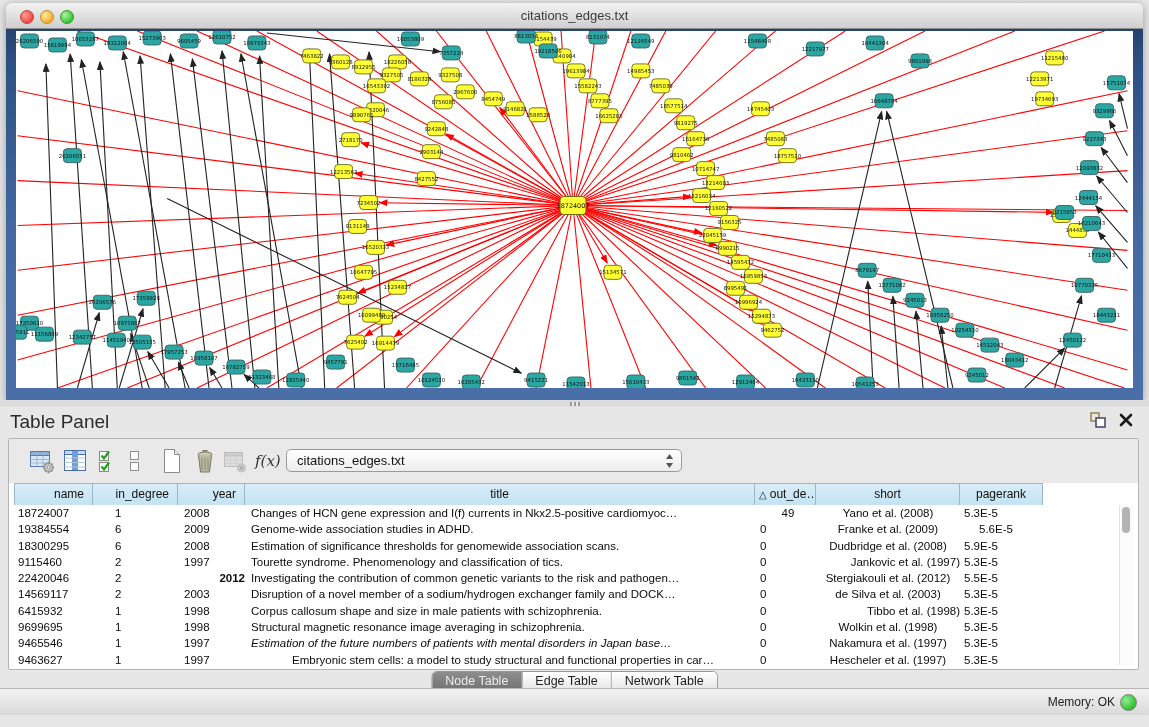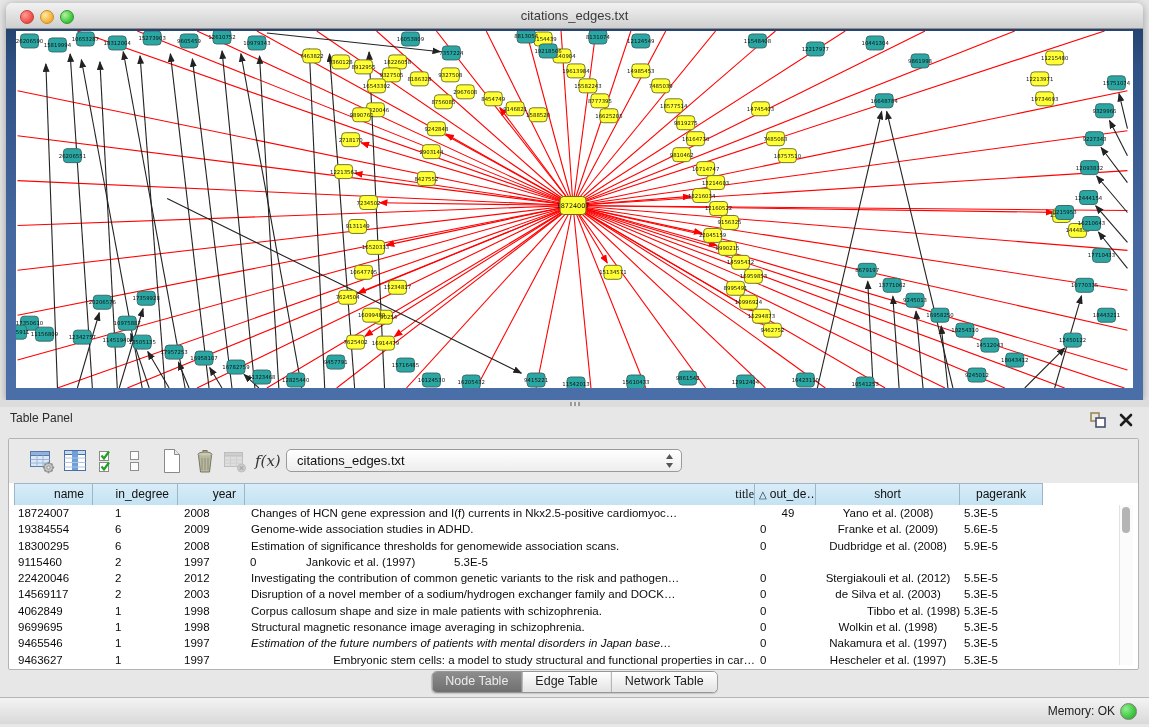--- a/index.html
+++ b/index.html
@@ -20,21 +20,21 @@
   .tl.grn{left:54px;background:radial-gradient(circle at 4px 4px,#b6f0a0,#35c434 70%);border:1px solid #2a9a29;}
   .frame{height:371px;background:linear-gradient(#24436f,#2f5084 10%,#4568a0 55%,#4a6fa8);
          padding:2px 10px 12px 10px;box-sizing:border-box;}
   .canvas{width:1117px;height:357px;background:#fff;display:block;}
 
   
   .divider{position:absolute;left:0;top:400px;width:1149px;height:7px;background:#dcdcdc;}
   .grip{position:absolute;left:570px;top:2px;width:10px;height:4px;
         background:repeating-linear-gradient(90deg,#9a9a9a 0 2px,#e8e8e8 2px 4px);}
   .tp-header{position:absolute;left:0;top:407px;width:1149px;height:25px;background:#e7e7e7;}
-  .tp-title{position:absolute;left:10px;top:4px;font-size:12px;color:#2b2b2b;}
+  .tp-title{position:absolute;left:10px;top:4px;font-size:19px;color:#2b2b2b;}
   .hdr-ic{position:absolute;top:4px;width:18px;height:18px;cursor:pointer;}
   .hdr-float{right:42px;}
   .hdr-close{right:14px;}
 
   
   .tp-body{position:absolute;left:0;top:432px;width:1149px;height:268px;background:#e7e7e7;}
   .tp-box{position:absolute;left:8px;top:6px;width:1131px;height:232px;background:#fff;
           border:1px solid #b3b3b3;border-radius:2px;box-sizing:border-box;overflow:hidden;}
   .toolbar{position:relative;height:44px;background:#e9e9e9;}
   .tb-ic{position:absolute;top:9px;width:26px;height:26px;cursor:pointer;}
@@ -60,21 +60,21 @@
   
   .tabs{position:absolute;left:50%;transform:translateX(-50%);top:239px;height:20px;display:flex;
         border:1px solid #979797;border-radius:5px;overflow:hidden;background:#fff;
         box-shadow:0 1px 1px rgba(0,0,0,.15);}
   .tab{padding:0 13px;font-size:12.5px;line-height:19px;background:linear-gradient(#ffffff,#e3e3e3);
        color:#1c1c1c;border-left:1px solid #aaaaaa;cursor:pointer;white-space:nowrap;}
   .tab:first-child{border-left:none;}
   .tab.sel{background:linear-gradient(#8d8d8d,#6f6f6f);color:#ececec;}
 
   
-  .statusbar{position:absolute;left:0;bottom:3px;width:1149px;height:27px;
+  .statusbar{position:absolute;left:0;bottom:12px;width:1149px;height:27px;
              background:linear-gradient(#f3f3f3,#d9d9d9);border-top:1px solid #b5b5b5;box-sizing:border-box;}
   .mem-label{position:absolute;right:34px;top:6px;font-size:12px;color:#222;}
   .mem-dot{position:absolute;right:12px;top:5px;width:15px;height:15px;border-radius:50%;
            background:radial-gradient(circle at 5px 5px,#8ef08e,#2fbb2f 75%);border:1px solid #7d7d7d;}
 </style>
 </head>
 <body>
 
 <div id="stage">
 
@@ -533,21 +533,21 @@
             <path d="M4.5 15 L8 10 H1 Z" fill="#555"></path>
           </svg>
         </div>
       </div>
 
       <div class="tablewrap">
         <div class="thead" id="thead">
             <div class="th" style="width: 79px; text-align: right; padding-right: 8px;">name</div>
             <div class="th" style="width: 85px; text-align: right; padding-right: 8px;">in_degree</div>
             <div class="th" style="width: 67px; text-align: right; padding-right: 8px;">year</div>
-            <div class="th" style="width: 510px; text-align: right; font-family: Liberation Serif, serif;">title</div>
+            <div class="th" style="width: 510px; text-align: center;">title</div>
             <div class="th" style="width: 61px; text-align: left;"><span class="sortglyph">△</span>out_de…</div>
             <div class="th" style="width: 144px; text-align: center;">short</div>
             <div class="th" style="width: 83px; text-align: center;">pagerank</div>
           </div>
         <div class="tbody" id="tbody">
             <div class="tr">
               <div class="td" style="width: 79px; text-align: left; padding-left: 4px;">18724007</div>
               <div class="td" style="width: 85px; text-align: left; padding-left: 22px;">1</div>
               <div class="td" style="width: 67px; text-align: left; padding-left: 6px;">2008</div>
               <div class="td" style="width: 510px; text-align: left; padding-left: 6px;">Changes of HCN gene expression and I(f) currents in Nkx2.5-positive cardiomyoc…</div>
@@ -555,59 +555,60 @@
               <div class="td" style="width: 144px; text-align: center; padding-left: 0px;">Yano et al. (2008)</div>
               <div class="td" style="width: 83px; text-align: left; padding-left: 4px;">5.3E-5</div>
             </div>
             <div class="tr">
               <div class="td" style="width: 79px; text-align: left; padding-left: 4px;">19384554</div>
               <div class="td" style="width: 85px; text-align: left; padding-left: 22px;">6</div>
               <div class="td" style="width: 67px; text-align: left; padding-left: 6px;">2009</div>
               <div class="td" style="width: 510px; text-align: left; padding-left: 6px;">Genome-wide association studies in ADHD.</div>
               <div class="td" style="width: 61px; text-align: left; padding-left: 5px;">0</div>
               <div class="td" style="width: 144px; text-align: center; padding-left: 0px;">Franke et al. (2009)</div>
-              <div class="td" style="width: 83px; text-align: left; padding-left: 4px;">5.6E-5</div>
+              <div class="td" style="width: 83px; text-align: left; padding-left: 4px; margin-left: 15px;">5.6E-5</div>
             </div>
             <div class="tr">
               <div class="td" style="width: 79px; text-align: left; padding-left: 4px;">18300295</div>
               <div class="td" style="width: 85px; text-align: left; padding-left: 22px;">6</div>
               <div class="td" style="width: 67px; text-align: left; padding-left: 6px;">2008</div>
               <div class="td" style="width: 510px; text-align: left; padding-left: 6px;">Estimation of significance thresholds for genomewide association scans.</div>
               <div class="td" style="width: 61px; text-align: left; padding-left: 5px;">0</div>
               <div class="td" style="width: 144px; text-align: center; padding-left: 0px;">Dudbridge et al. (2008)</div>
               <div class="td" style="width: 83px; text-align: left; padding-left: 4px;">5.9E-5</div>
             </div>
             <div class="tr">
               <div class="td" style="width: 79px; text-align: left; padding-left: 4px;">9115460</div>
               <div class="td" style="width: 85px; text-align: left; padding-left: 22px;">2</div>
               <div class="td" style="width: 67px; text-align: left; padding-left: 6px;">1997</div>
-              <div class="td" style="width: 61px; text-align: left; padding-left: 5px;">0</div>
-              <div class="td" style="width: 144px; text-align: left; padding-left: 0px;">Jankovic et al. (1997)</div>
+              <div class="td" style="width: 510px; text-align: left; padding-left: 6px;">Tourette syndrome. Phenomenology and classification of tics.</div>
+              <div class="td" style="width: 61px; text-align: left; padding-left: 5px;">0</div>
+              <div class="td" style="width: 144px; text-align: right; padding-left: 0px;">Jankovic et al. (1997)</div>
               <div class="td" style="width: 83px; text-align: left; padding-left: 4px;">5.3E-5</div>
             </div>
             <div class="tr">
               <div class="td" style="width: 79px; text-align: left; padding-left: 4px;">22420046</div>
               <div class="td" style="width: 85px; text-align: left; padding-left: 22px;">2</div>
-              <div class="td" style="width: 67px; text-align: left; padding-left: 6px;">2012</div>
+              <div class="td" style="width: 67px; text-align: right; padding-left: 6px; font-weight: bold;">2012</div>
               <div class="td" style="width: 510px; text-align: left; padding-left: 6px;">Investigating the contribution of common genetic variants to the risk and pathogen…</div>
               <div class="td" style="width: 61px; text-align: left; padding-left: 5px;">0</div>
               <div class="td" style="width: 144px; text-align: center; padding-left: 0px;">Stergiakouli et al. (2012)</div>
               <div class="td" style="width: 83px; text-align: left; padding-left: 4px;">5.5E-5</div>
             </div>
             <div class="tr">
               <div class="td" style="width: 79px; text-align: left; padding-left: 4px;">14569117</div>
               <div class="td" style="width: 85px; text-align: left; padding-left: 22px;">2</div>
               <div class="td" style="width: 67px; text-align: left; padding-left: 6px;">2003</div>
               <div class="td" style="width: 510px; text-align: left; padding-left: 6px;">Disruption of a novel member of a sodium/hydrogen exchanger family and DOCK…</div>
               <div class="td" style="width: 61px; text-align: left; padding-left: 5px;">0</div>
               <div class="td" style="width: 144px; text-align: center; padding-left: 0px;">de Silva et al. (2003)</div>
               <div class="td" style="width: 83px; text-align: left; padding-left: 4px;">5.3E-5</div>
             </div>
             <div class="tr">
-              <div class="td" style="width: 79px; text-align: left; padding-left: 4px;">4062849</div>
+              <div class="td" style="width: 79px; text-align: left; padding-left: 4px;">6415932</div>
               <div class="td" style="width: 85px; text-align: left; padding-left: 22px;">1</div>
               <div class="td" style="width: 67px; text-align: left; padding-left: 6px;">1998</div>
               <div class="td" style="width: 510px; text-align: left; padding-left: 6px;">Corpus callosum shape and size in male patients with schizophrenia.</div>
               <div class="td" style="width: 61px; text-align: left; padding-left: 5px;">0</div>
               <div class="td" style="width: 144px; text-align: right; padding-left: 0px;">Tibbo et al. (1998)</div>
               <div class="td" style="width: 83px; text-align: left; padding-left: 4px;">5.3E-5</div>
             </div>
             <div class="tr">
               <div class="td" style="width: 79px; text-align: left; padding-left: 4px;">9699695</div>
               <div class="td" style="width: 85px; text-align: left; padding-left: 22px;">1</div>
@@ -623,21 +624,21 @@
               <div class="td" style="width: 67px; text-align: left; padding-left: 6px;">1997</div>
               <div class="td" style="width: 510px; text-align: left; padding-left: 6px; font-style: italic;">Estimation of the future numbers of patients with mental disorders in Japan base…</div>
               <div class="td" style="width: 61px; text-align: left; padding-left: 5px;">0</div>
               <div class="td" style="width: 144px; text-align: center; padding-left: 0px;">Nakamura et al. (1997)</div>
               <div class="td" style="width: 83px; text-align: left; padding-left: 4px;">5.3E-5</div>
             </div>
             <div class="tr">
               <div class="td" style="width: 79px; text-align: left; padding-left: 4px;">9463627</div>
               <div class="td" style="width: 85px; text-align: left; padding-left: 22px;">1</div>
               <div class="td" style="width: 67px; text-align: left; padding-left: 6px;">1997</div>
-              <div class="td" style="width: 510px; text-align: right; padding-left: 6px;">Embryonic stem cells: a model to study structural and functional properties in car…</div>
+              <div class="td" style="width: 510px; text-align: center; padding-left: 6px;">Embryonic stem cells: a model to study structural and functional properties in car…</div>
               <div class="td" style="width: 61px; text-align: left; padding-left: 5px;">0</div>
               <div class="td" style="width: 144px; text-align: center; padding-left: 0px;">Hescheler et al. (1997)</div>
               <div class="td" style="width: 83px; text-align: left; padding-left: 4px;">5.3E-5</div>
             </div>
           </div>
         <div class="vscroll">
           <div class="vthumb"></div>
         </div>
       </div>
     </div>

